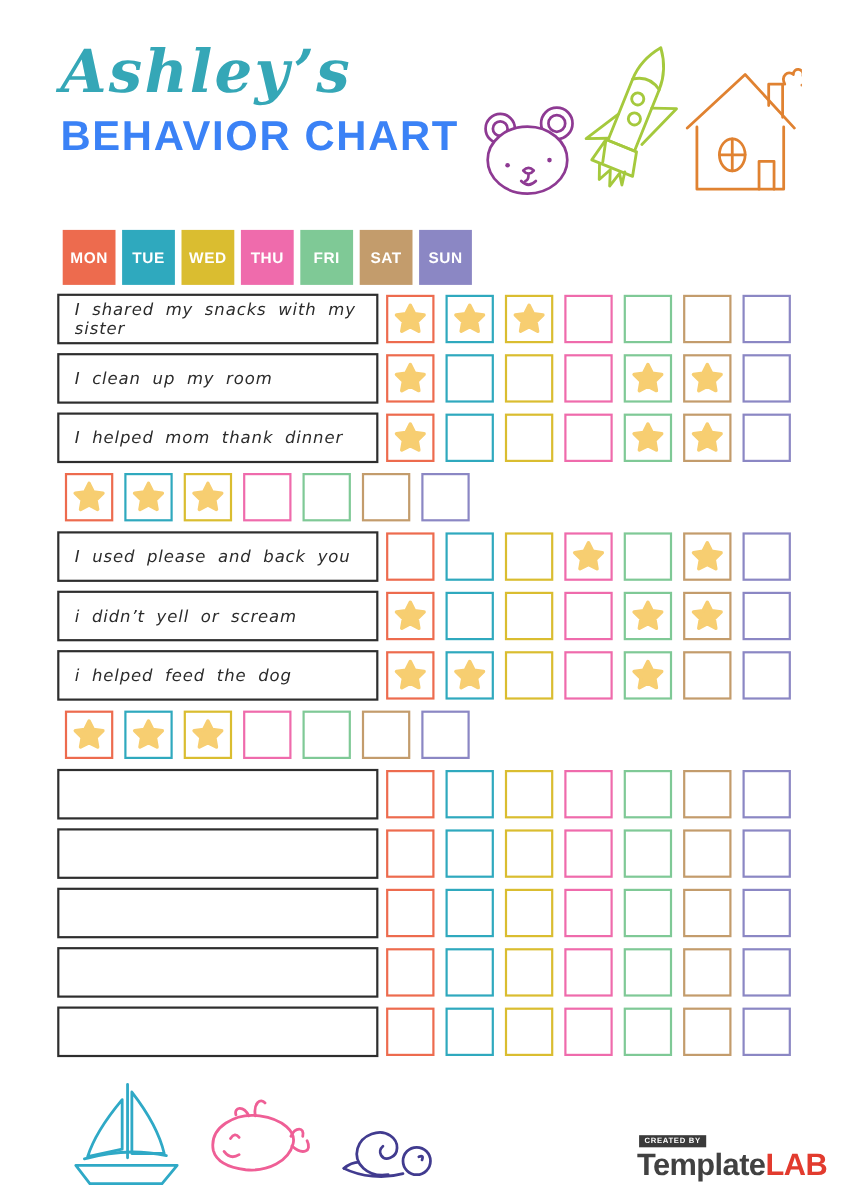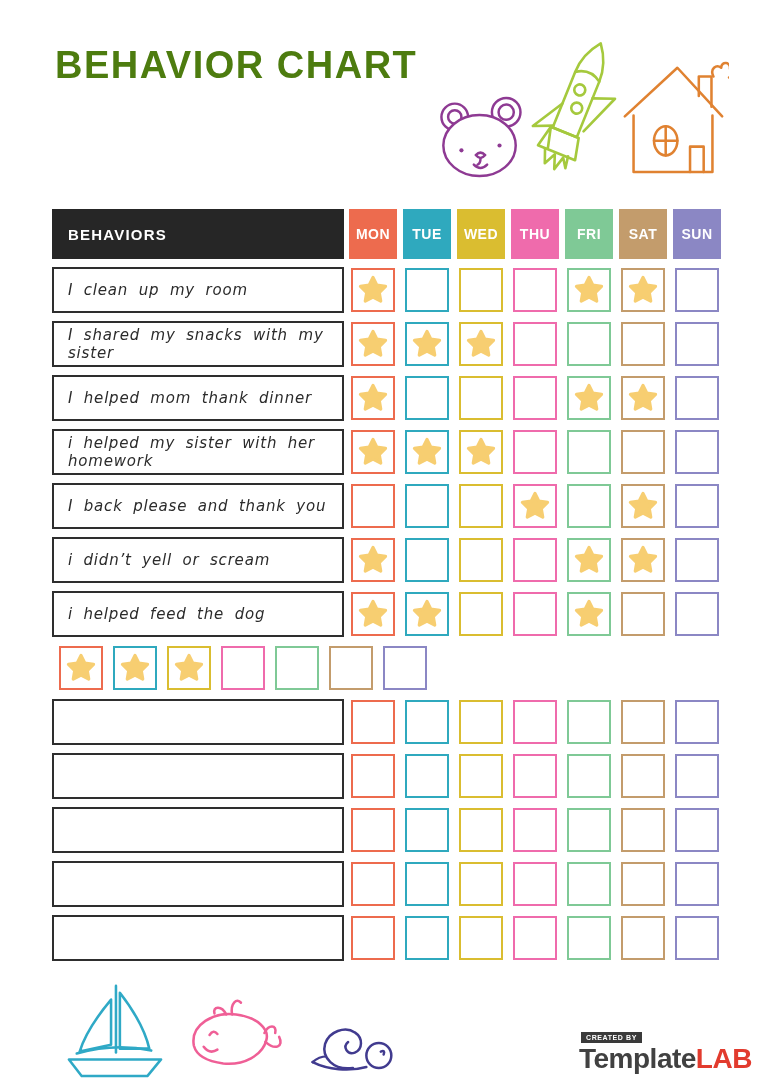--- a/index.html
+++ b/index.html
@@ -9,21 +9,21 @@
     font-family:"Liberation Sans", sans-serif; overflow:hidden;
   }
 
   
   .titles { position:absolute; left:55px; top:36px; }
   .script-name {
     font-family:"DejaVu Serif", serif; font-style:italic; font-weight:bold;
     font-size:54px; line-height:1.1; color:#35A7B7; letter-spacing:2px;
   }
   .main-title {
-    margin-top:8px; font-size:38px; font-weight:700; color:#4d7c0f;
+    margin-top:8px; font-size:38px; font-weight:700; color:#3b82f6;
     letter-spacing:1.5px;
   }
   .top-icons { position:absolute; left:425px; top:34px; width:310px; height:155px; }
   .doodle { position:absolute; }
 
   
   .chart { position:absolute; left:52px; top:209px; width:680px; }
   .header-row { display:flex; height:50px; }
   .behaviors-head {
     width:292px; height:50px; background:#262626; color:#ffffff;
@@ -63,20 +63,21 @@
   }
   .brand-line { font-size:28px; font-weight:700; color:#414141; line-height:1; margin-top:1px; letter-spacing:-0.5px; }
   .brand-accent { color:#E23B2E; }
 </style>
 </head>
 <body>
 
 <div class="page">
 
   <div class="titles">
+    <div class="script-name">Ashley’s</div>
     <div class="main-title">BEHAVIOR CHART</div>
   </div>
 
   <div class="top-icons">
     <svg class="doodle" style="left:5px; top:52px;" width="100" height="100" viewBox="0 0 105 100" fill="none" stroke="#8E3A93" stroke-width="2.6" stroke-linecap="round" stroke-linejoin="round">
       <circle cx="26" cy="30" r="14"></circle>
         <circle cx="26" cy="30" r="7"></circle>
       <circle cx="80" cy="25" r="15"></circle>
         <circle cx="80" cy="25" r="8"></circle>
       <ellipse cx="52" cy="60" rx="38" ry="32" fill="#ffffff"></ellipse>
@@ -103,21 +104,20 @@
       <path d="M8 68 L62 18 L108 68"></path>
       <path d="M17 67 L17 125 L98 125 L98 67"></path>
       <ellipse cx="50" cy="93" rx="12" ry="15"></ellipse>
       <path d="M38 93 L62 93 M50 78 L50 108"></path>
       <path d="M75 125 L75 99 L89 99 L89 125"></path>
     </svg>
   </div>
 
   <div class="chart">
     <div class="header-row">
-      <div class="behaviors-head">BEHAVIORS</div>
       <div class="day-area" id="day-heads">
   <div class="day-slot">
     <div class="day-head" style="background: rgb(237, 107, 78);">MON</div>
   </div>
 
   <div class="day-slot">
     <div class="day-head" style="background: rgb(47, 169, 190);">TUE</div>
   </div>
 
   <div class="day-slot">
@@ -136,20 +136,65 @@
     <div class="day-head" style="background: rgb(195, 156, 108);">SAT</div>
   </div>
 
   <div class="day-slot">
     <div class="day-head" style="background: rgb(139, 135, 196);">SUN</div>
   </div>
 </div>
     </div>
     <div id="rows">
   <div class="row">
+    <div class="behavior-box">I shared my snacks with my sister</div>
+    <div class="cell-area">
+  <div class="cell-slot">
+    <div class="cell" style="border-color: rgb(237, 107, 78);">
+  <svg width="32" height="32" viewBox="0 0 24 24">
+    <path d="M12 2.6 L14.9 8.4 L21.4 9.3 L16.7 13.9 L17.8 20.3 L12 17.3 L6.2 20.3 L7.3 13.9 L2.6 9.3 L9.1 8.4 Z" stroke-width="2.4" stroke-linejoin="round" fill="#F7CE71" stroke="#F7CE71"></path>
+  </svg>
+</div>
+  </div>
+
+  <div class="cell-slot">
+    <div class="cell" style="border-color: rgb(47, 169, 190);">
+  <svg width="32" height="32" viewBox="0 0 24 24">
+    <path d="M12 2.6 L14.9 8.4 L21.4 9.3 L16.7 13.9 L17.8 20.3 L12 17.3 L6.2 20.3 L7.3 13.9 L2.6 9.3 L9.1 8.4 Z" stroke-width="2.4" stroke-linejoin="round" fill="#F7CE71" stroke="#F7CE71"></path>
+  </svg>
+</div>
+  </div>
+
+  <div class="cell-slot">
+    <div class="cell" style="border-color: rgb(218, 189, 48);">
+  <svg width="32" height="32" viewBox="0 0 24 24">
+    <path d="M12 2.6 L14.9 8.4 L21.4 9.3 L16.7 13.9 L17.8 20.3 L12 17.3 L6.2 20.3 L7.3 13.9 L2.6 9.3 L9.1 8.4 Z" stroke-width="2.4" stroke-linejoin="round" fill="#F7CE71" stroke="#F7CE71"></path>
+  </svg>
+</div>
+  </div>
+
+  <div class="cell-slot">
+    <div class="cell" style="border-color: rgb(239, 107, 172);"></div>
+  </div>
+
+  <div class="cell-slot">
+    <div class="cell" style="border-color: rgb(127, 201, 150);"></div>
+  </div>
+
+  <div class="cell-slot">
+    <div class="cell" style="border-color: rgb(195, 156, 108);"></div>
+  </div>
+
+  <div class="cell-slot">
+    <div class="cell" style="border-color: rgb(139, 135, 196);"></div>
+  </div>
+</div>
+  </div>
+
+  <div class="row">
     <div class="behavior-box">I clean up my room</div>
     <div class="cell-area">
   <div class="cell-slot">
     <div class="cell" style="border-color: rgb(237, 107, 78);">
   <svg width="32" height="32" viewBox="0 0 24 24">
     <path d="M12 2.6 L14.9 8.4 L21.4 9.3 L16.7 13.9 L17.8 20.3 L12 17.3 L6.2 20.3 L7.3 13.9 L2.6 9.3 L9.1 8.4 Z" stroke-width="2.4" stroke-linejoin="round" fill="#F7CE71" stroke="#F7CE71"></path>
   </svg>
 </div>
   </div>
 
@@ -181,31 +226,75 @@
 </div>
   </div>
 
   <div class="cell-slot">
     <div class="cell" style="border-color: rgb(139, 135, 196);"></div>
   </div>
 </div>
   </div>
 
   <div class="row">
-    <div class="behavior-box">I shared my snacks with my sister</div>
+    <div class="behavior-box">I helped mom thank dinner</div>
     <div class="cell-area">
   <div class="cell-slot">
     <div class="cell" style="border-color: rgb(237, 107, 78);">
   <svg width="32" height="32" viewBox="0 0 24 24">
     <path d="M12 2.6 L14.9 8.4 L21.4 9.3 L16.7 13.9 L17.8 20.3 L12 17.3 L6.2 20.3 L7.3 13.9 L2.6 9.3 L9.1 8.4 Z" stroke-width="2.4" stroke-linejoin="round" fill="#F7CE71" stroke="#F7CE71"></path>
   </svg>
 </div>
   </div>
 
   <div class="cell-slot">
+    <div class="cell" style="border-color: rgb(47, 169, 190);"></div>
+  </div>
+
+  <div class="cell-slot">
+    <div class="cell" style="border-color: rgb(218, 189, 48);"></div>
+  </div>
+
+  <div class="cell-slot">
+    <div class="cell" style="border-color: rgb(239, 107, 172);"></div>
+  </div>
+
+  <div class="cell-slot">
+    <div class="cell" style="border-color: rgb(127, 201, 150);">
+  <svg width="32" height="32" viewBox="0 0 24 24">
+    <path d="M12 2.6 L14.9 8.4 L21.4 9.3 L16.7 13.9 L17.8 20.3 L12 17.3 L6.2 20.3 L7.3 13.9 L2.6 9.3 L9.1 8.4 Z" stroke-width="2.4" stroke-linejoin="round" fill="#F7CE71" stroke="#F7CE71"></path>
+  </svg>
+</div>
+  </div>
+
+  <div class="cell-slot">
+    <div class="cell" style="border-color: rgb(195, 156, 108);">
+  <svg width="32" height="32" viewBox="0 0 24 24">
+    <path d="M12 2.6 L14.9 8.4 L21.4 9.3 L16.7 13.9 L17.8 20.3 L12 17.3 L6.2 20.3 L7.3 13.9 L2.6 9.3 L9.1 8.4 Z" stroke-width="2.4" stroke-linejoin="round" fill="#F7CE71" stroke="#F7CE71"></path>
+  </svg>
+</div>
+  </div>
+
+  <div class="cell-slot">
+    <div class="cell" style="border-color: rgb(139, 135, 196);"></div>
+  </div>
+</div>
+  </div>
+
+  <div class="row">
+    <div class="cell-area">
+  <div class="cell-slot">
+    <div class="cell" style="border-color: rgb(237, 107, 78);">
+  <svg width="32" height="32" viewBox="0 0 24 24">
+    <path d="M12 2.6 L14.9 8.4 L21.4 9.3 L16.7 13.9 L17.8 20.3 L12 17.3 L6.2 20.3 L7.3 13.9 L2.6 9.3 L9.1 8.4 Z" stroke-width="2.4" stroke-linejoin="round" fill="#F7CE71" stroke="#F7CE71"></path>
+  </svg>
+</div>
+  </div>
+
+  <div class="cell-slot">
     <div class="cell" style="border-color: rgb(47, 169, 190);">
   <svg width="32" height="32" viewBox="0 0 24 24">
     <path d="M12 2.6 L14.9 8.4 L21.4 9.3 L16.7 13.9 L17.8 20.3 L12 17.3 L6.2 20.3 L7.3 13.9 L2.6 9.3 L9.1 8.4 Z" stroke-width="2.4" stroke-linejoin="round" fill="#F7CE71" stroke="#F7CE71"></path>
   </svg>
 </div>
   </div>
 
   <div class="cell-slot">
     <div class="cell" style="border-color: rgb(218, 189, 48);">
   <svg width="32" height="32" viewBox="0 0 24 24">
@@ -226,111 +315,21 @@
     <div class="cell" style="border-color: rgb(195, 156, 108);"></div>
   </div>
 
   <div class="cell-slot">
     <div class="cell" style="border-color: rgb(139, 135, 196);"></div>
   </div>
 </div>
   </div>
 
   <div class="row">
-    <div class="behavior-box">I helped mom thank dinner</div>
-    <div class="cell-area">
-  <div class="cell-slot">
-    <div class="cell" style="border-color: rgb(237, 107, 78);">
-  <svg width="32" height="32" viewBox="0 0 24 24">
-    <path d="M12 2.6 L14.9 8.4 L21.4 9.3 L16.7 13.9 L17.8 20.3 L12 17.3 L6.2 20.3 L7.3 13.9 L2.6 9.3 L9.1 8.4 Z" stroke-width="2.4" stroke-linejoin="round" fill="#F7CE71" stroke="#F7CE71"></path>
-  </svg>
-</div>
-  </div>
-
-  <div class="cell-slot">
-    <div class="cell" style="border-color: rgb(47, 169, 190);"></div>
-  </div>
-
-  <div class="cell-slot">
-    <div class="cell" style="border-color: rgb(218, 189, 48);"></div>
-  </div>
-
-  <div class="cell-slot">
-    <div class="cell" style="border-color: rgb(239, 107, 172);"></div>
-  </div>
-
-  <div class="cell-slot">
-    <div class="cell" style="border-color: rgb(127, 201, 150);">
-  <svg width="32" height="32" viewBox="0 0 24 24">
-    <path d="M12 2.6 L14.9 8.4 L21.4 9.3 L16.7 13.9 L17.8 20.3 L12 17.3 L6.2 20.3 L7.3 13.9 L2.6 9.3 L9.1 8.4 Z" stroke-width="2.4" stroke-linejoin="round" fill="#F7CE71" stroke="#F7CE71"></path>
-  </svg>
-</div>
-  </div>
-
-  <div class="cell-slot">
-    <div class="cell" style="border-color: rgb(195, 156, 108);">
-  <svg width="32" height="32" viewBox="0 0 24 24">
-    <path d="M12 2.6 L14.9 8.4 L21.4 9.3 L16.7 13.9 L17.8 20.3 L12 17.3 L6.2 20.3 L7.3 13.9 L2.6 9.3 L9.1 8.4 Z" stroke-width="2.4" stroke-linejoin="round" fill="#F7CE71" stroke="#F7CE71"></path>
-  </svg>
-</div>
-  </div>
-
-  <div class="cell-slot">
-    <div class="cell" style="border-color: rgb(139, 135, 196);"></div>
-  </div>
-</div>
-  </div>
-
-  <div class="row">
-    <div class="behavior-box">i helped my sister with her homework</div>
-    <div class="cell-area">
-  <div class="cell-slot">
-    <div class="cell" style="border-color: rgb(237, 107, 78);">
-  <svg width="32" height="32" viewBox="0 0 24 24">
-    <path d="M12 2.6 L14.9 8.4 L21.4 9.3 L16.7 13.9 L17.8 20.3 L12 17.3 L6.2 20.3 L7.3 13.9 L2.6 9.3 L9.1 8.4 Z" stroke-width="2.4" stroke-linejoin="round" fill="#F7CE71" stroke="#F7CE71"></path>
-  </svg>
-</div>
-  </div>
-
-  <div class="cell-slot">
-    <div class="cell" style="border-color: rgb(47, 169, 190);">
-  <svg width="32" height="32" viewBox="0 0 24 24">
-    <path d="M12 2.6 L14.9 8.4 L21.4 9.3 L16.7 13.9 L17.8 20.3 L12 17.3 L6.2 20.3 L7.3 13.9 L2.6 9.3 L9.1 8.4 Z" stroke-width="2.4" stroke-linejoin="round" fill="#F7CE71" stroke="#F7CE71"></path>
-  </svg>
-</div>
-  </div>
-
-  <div class="cell-slot">
-    <div class="cell" style="border-color: rgb(218, 189, 48);">
-  <svg width="32" height="32" viewBox="0 0 24 24">
-    <path d="M12 2.6 L14.9 8.4 L21.4 9.3 L16.7 13.9 L17.8 20.3 L12 17.3 L6.2 20.3 L7.3 13.9 L2.6 9.3 L9.1 8.4 Z" stroke-width="2.4" stroke-linejoin="round" fill="#F7CE71" stroke="#F7CE71"></path>
-  </svg>
-</div>
-  </div>
-
-  <div class="cell-slot">
-    <div class="cell" style="border-color: rgb(239, 107, 172);"></div>
-  </div>
-
-  <div class="cell-slot">
-    <div class="cell" style="border-color: rgb(127, 201, 150);"></div>
-  </div>
-
-  <div class="cell-slot">
-    <div class="cell" style="border-color: rgb(195, 156, 108);"></div>
-  </div>
-
-  <div class="cell-slot">
-    <div class="cell" style="border-color: rgb(139, 135, 196);"></div>
-  </div>
-</div>
-  </div>
-
-  <div class="row">
-    <div class="behavior-box">I back please and thank you</div>
+    <div class="behavior-box">I used please and back you</div>
     <div class="cell-area">
   <div class="cell-slot">
     <div class="cell" style="border-color: rgb(237, 107, 78);"></div>
   </div>
 
   <div class="cell-slot">
     <div class="cell" style="border-color: rgb(47, 169, 190);"></div>
   </div>
 
   <div class="cell-slot">

